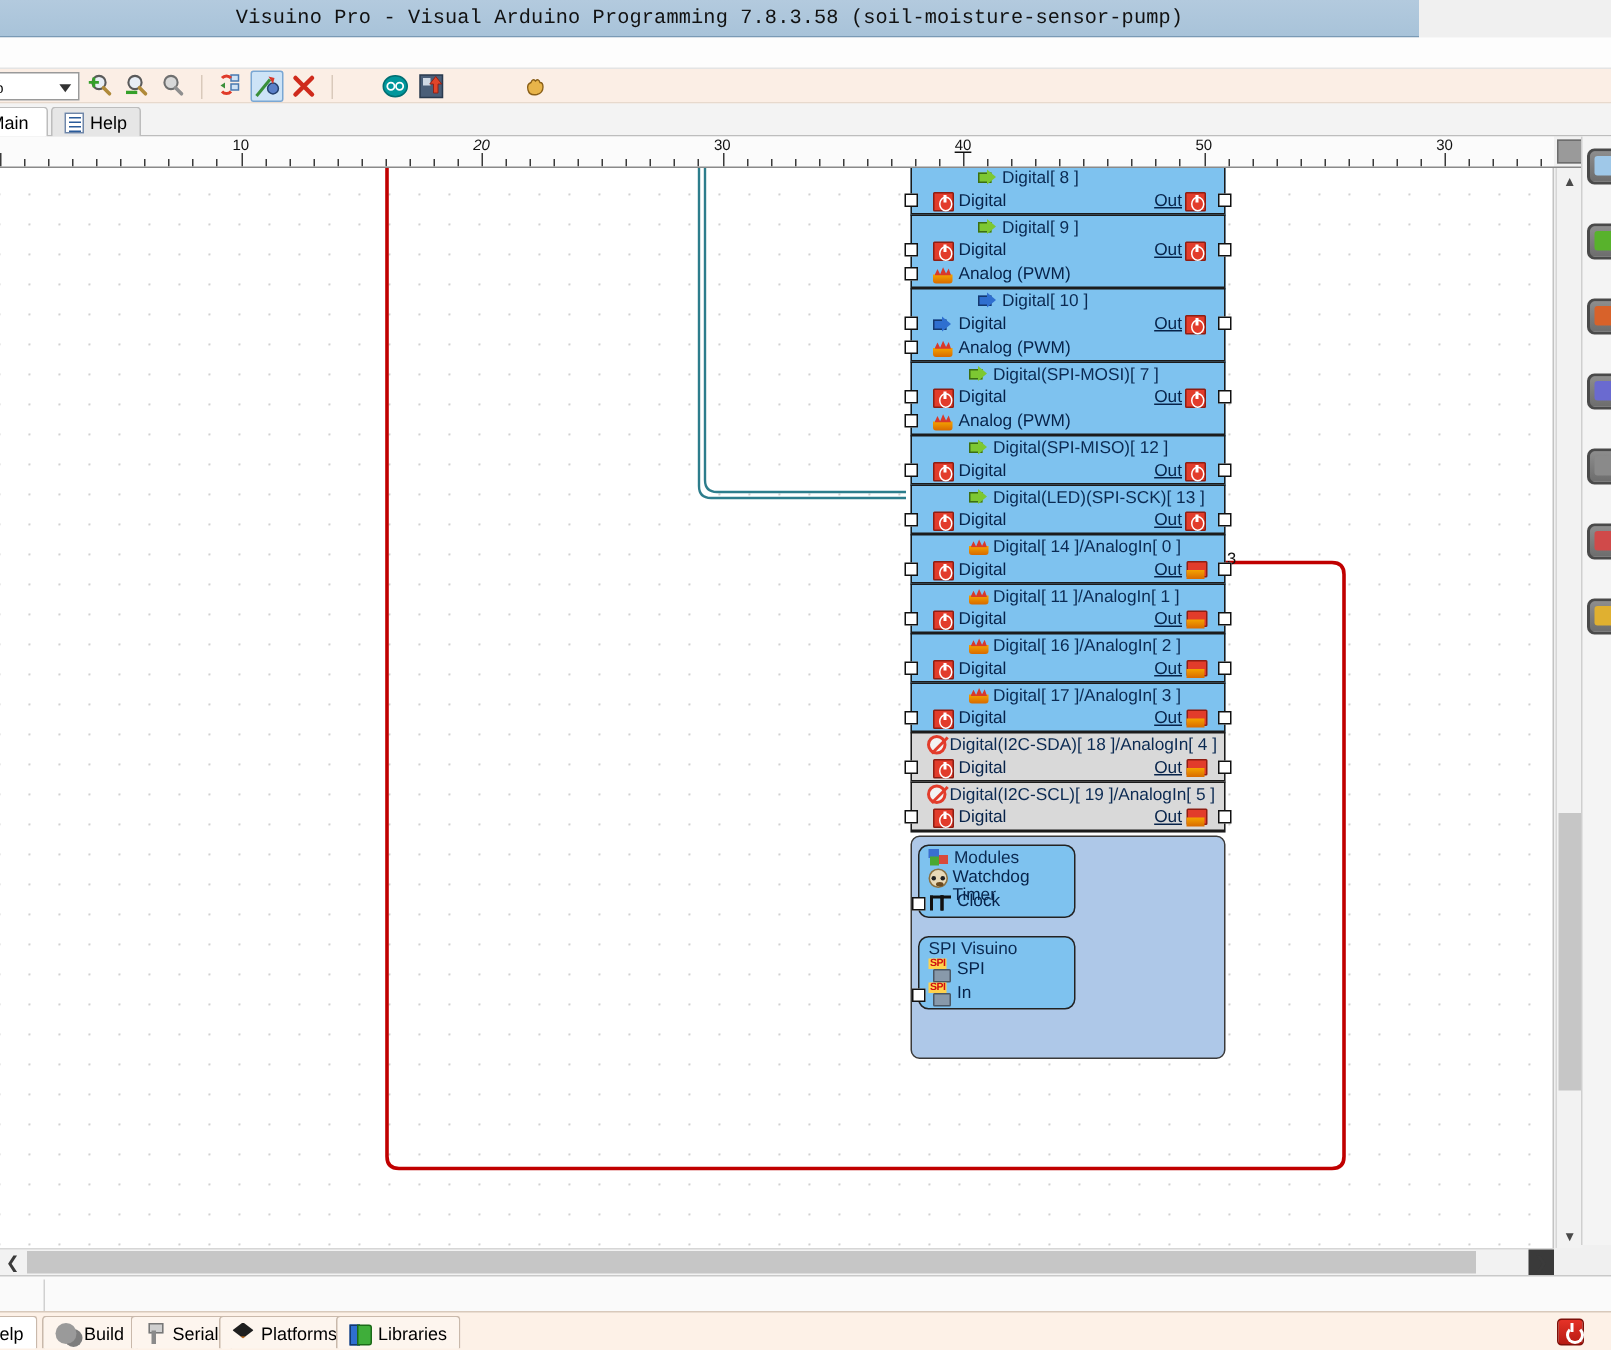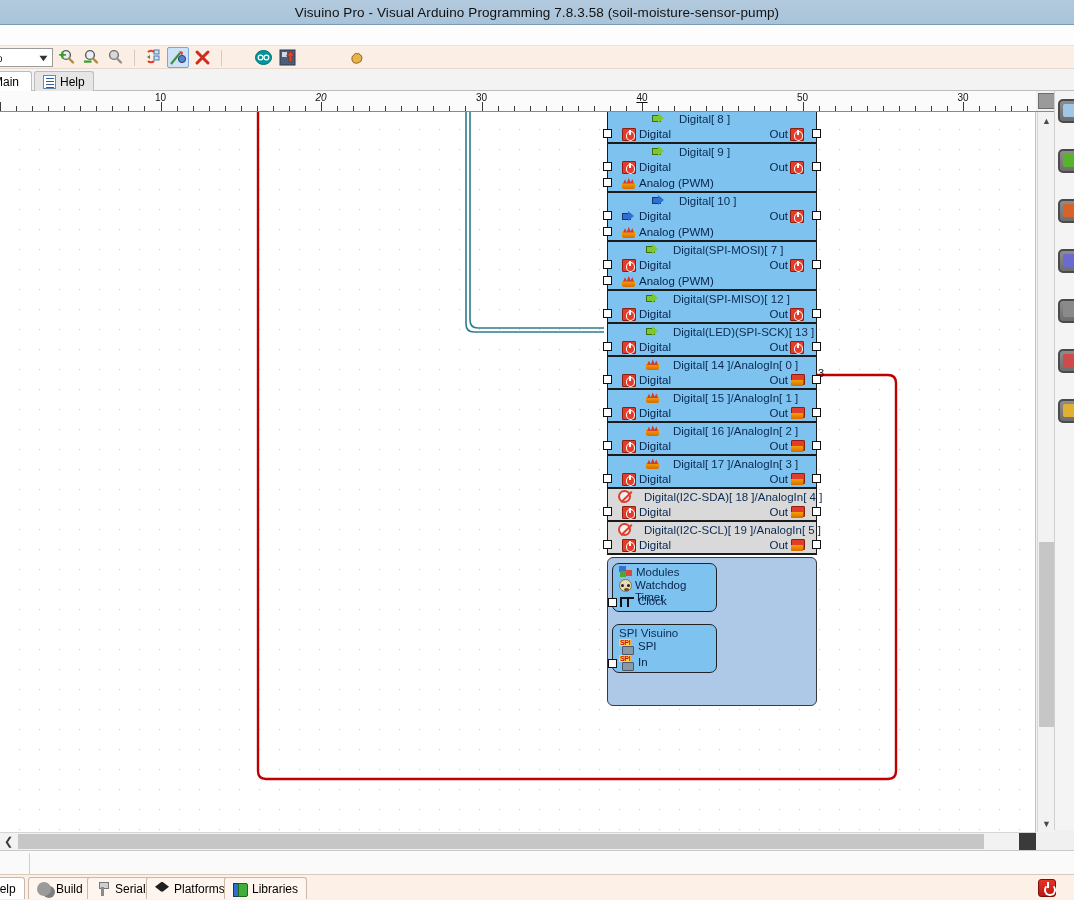--- a/index.html
+++ b/index.html
@@ -7,24 +7,24 @@
   body {
     font-family: "Liberation Sans", sans-serif;
     font-size: 12px;
     background:#f0f0f0;
     color:#000;
     -webkit-font-smoothing: none;
   }
 
   
   #titlebar{
-    position:absolute; left:0; top:0; width:1074px; height:25px;
+    position:absolute; left:0; top:0; width:946px; height:25px;
     background:linear-gradient(#b3cade,#a8c3d9);
     border-bottom:1px solid #7a9ab5;
-    display:flex; align-items:center; justify-content:center;
+    display:flex; align-items:center; justify-content:center;font-family:Liberation Mono, monospace;
   }
   #titlebar .ttl{ font-size:13.5px; color:#111; letter-spacing:.1px; }
 
   
   #toolbar{
     position:absolute; left:0; top:25px; width:1074px; height:21px;
     background:#fdfdfd; border-bottom:1px solid #e4e4e4;
   }
   #toolbar2{
     position:absolute; left:0; top:46px; width:1074px; height:23px;
@@ -105,31 +105,31 @@
   #stack{ position:absolute; left:607px; top:-1px; width:210px; }
   .pin-block{
     position:relative; width:210px;
     background:#7ec2ef;
     border:1px solid #1b1b1b;
     border-bottom-width:2px;
     margin-top:-1px;
   }
   .pin-block.disabled{ background:#d9d9d9; }
   .blk-head{
-    height:15px; display:flex; align-items:center; gap:13px;
+    height:15px; display:flex; align-items:center; gap:2px;
     padding-left:44px; font-size:11.5px; color:#0b2a52; white-space:nowrap;
   }
   .blk-head.ind3{ padding-left:38px; }
   .blk-head.ind0{ padding-left:10px; }
   .blk-row{
     height:16px; position:relative; display:flex; align-items:center;
     font-size:11.5px; color:#07234a;
   }
   .blk-row .lft{ display:flex;align-items:center;gap:3px; padding-left:14px; }
-  .blk-row .rgt{ position:absolute; right:12px; display:flex;align-items:center;gap:2px; }
+  .blk-row .rgt{ position:absolute; right:12px; display:flex;align-items:center;gap:2px;text-decoration:underline; }
 
   
   .cpin{
     position:absolute; width:9px;height:9px; background:#fff;
     border:1px solid #111;
   }
   .cpin.l{ left:-5px; }
   .cpin.r{ right:-5px; }
 
   
@@ -631,21 +631,21 @@
             <div class="rgt">
               <span>Out</span>
               <span class="ico ico-anaout"></span>
             </div>
             <div class="cpin r" style="top: 3px;"></div>
           </div>
         </div>
         <div class="pin-block">
           <div class="blk-head ind3">
             <span class="ico ico-pwm"></span>
-            <span>Digital[ 15 ]/AnalogIn[ 1 ]</span>
+            <span>Digital[ 11 ]/AnalogIn[ 1 ]</span>
           </div>
           <div class="blk-row">
             <div class="cpin l" style="top: 3px;"></div>
             <div class="lft">
               <span class="ico ico-dig"></span>
               <span>Digital</span>
             </div>
             <div class="rgt">
               <span>Out</span>
               <span class="ico ico-anaout"></span>

